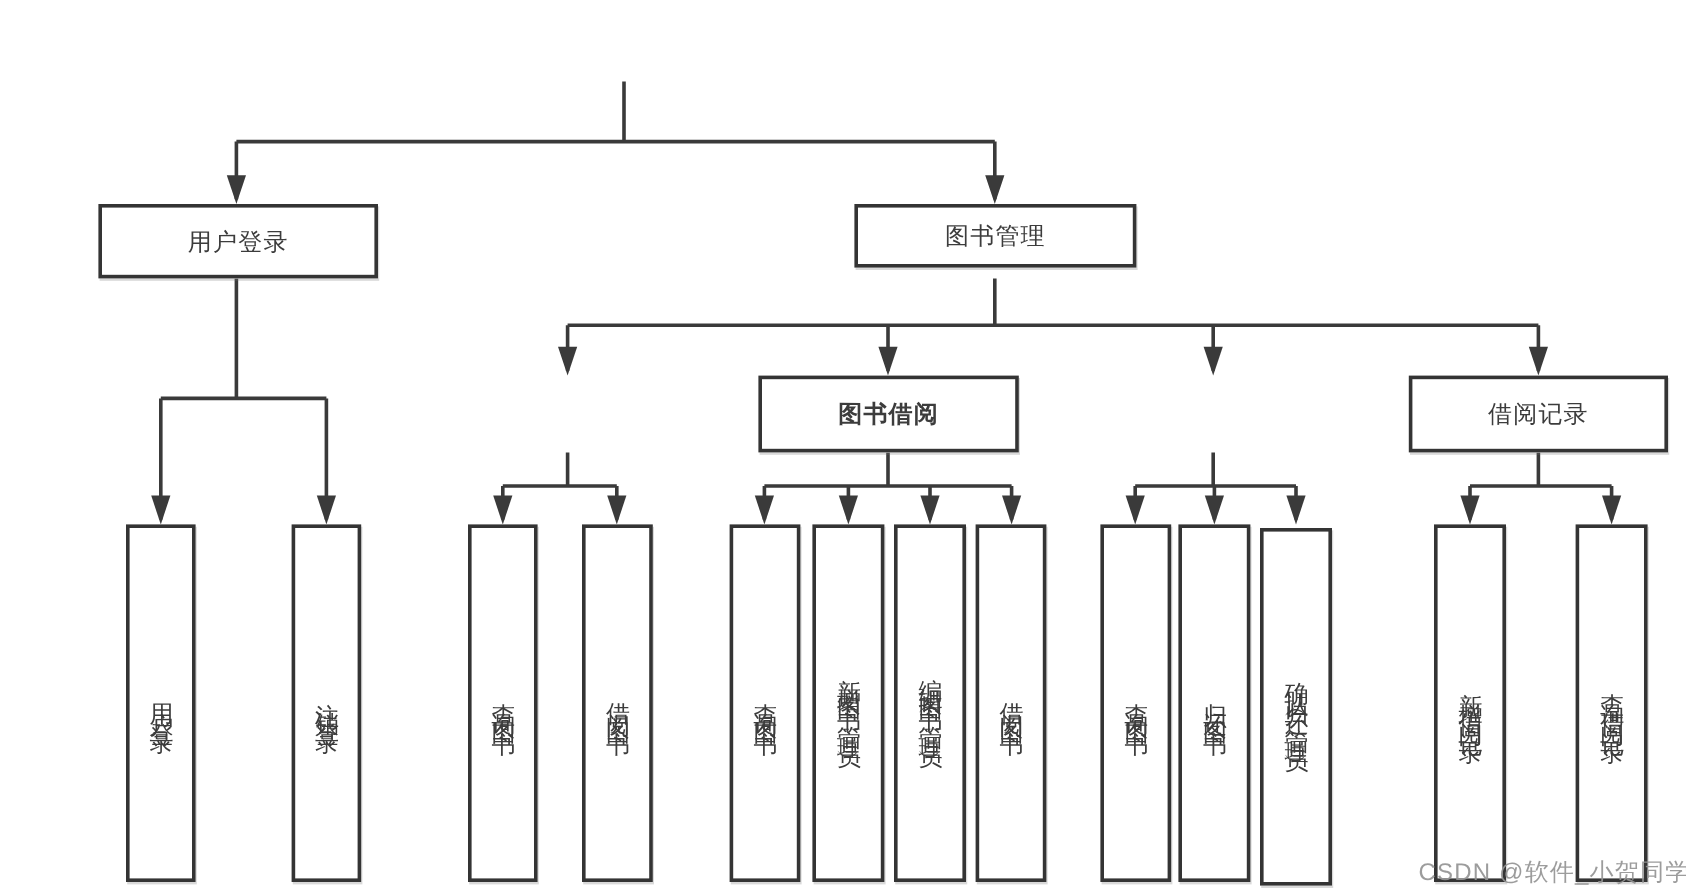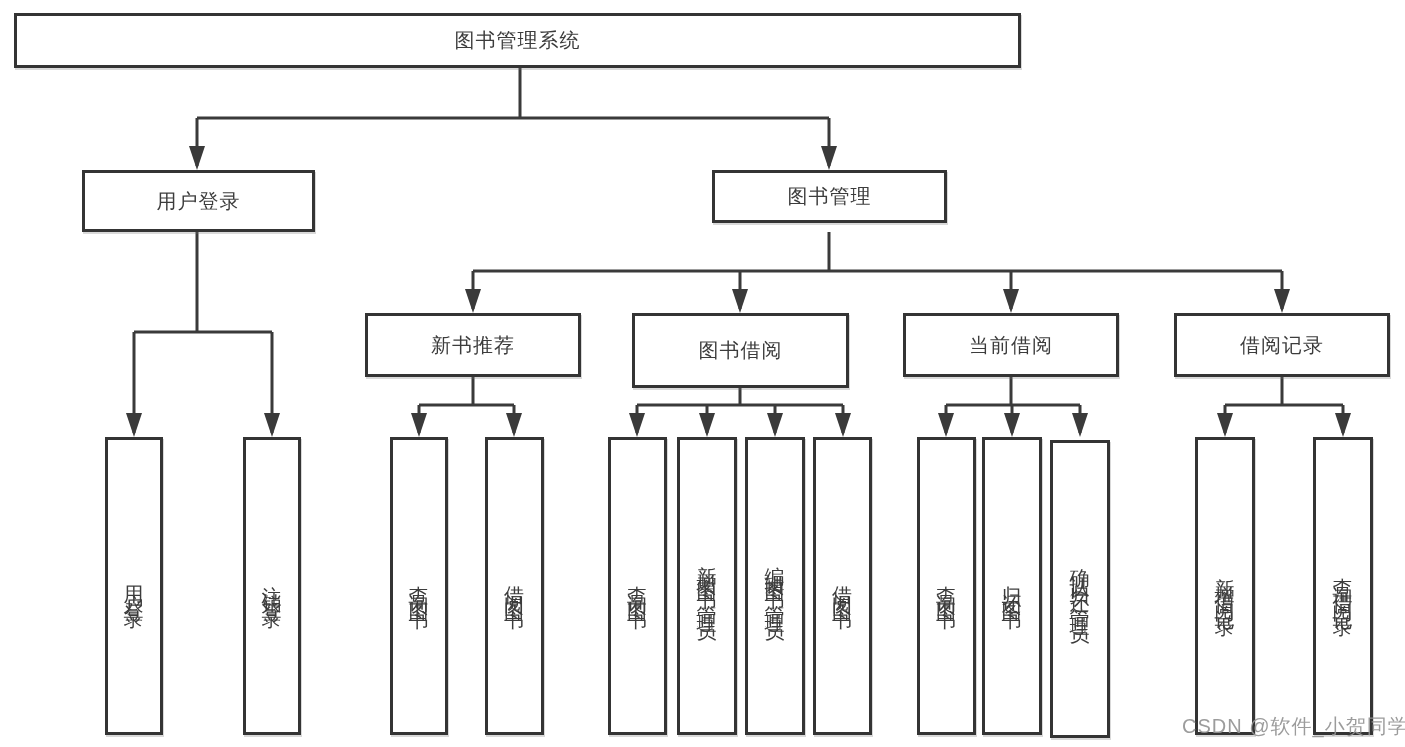--- a/index.html
+++ b/index.html
@@ -87,28 +87,25 @@
       <polygon points="775,437 767,413 783,413"></polygon>
       <polygon points="843,437 835,413 851,413"></polygon>
       <polygon points="946,437 938,413 954,413"></polygon>
       <polygon points="1012,437 1004,413 1020,413"></polygon>
       <polygon points="1080,437 1072,413 1088,413"></polygon>
       <polygon points="1225,437 1217,413 1233,413"></polygon>
       <polygon points="1343,437 1335,413 1351,413"></polygon>
     </g>
   </svg>
 
-  <div class="node h" style="left:14px; top:13px; width:1007px; height:55px;">图书管理系统</div>
 
   <div class="node h" style="left:82px; top:170px; width:233px; height:62px;">用户登录</div>
   <div class="node h" style="left:712px; top:170px; width:235px; height:53px;">图书管理</div>
 
-  <div class="node h" style="left:365px; top:313px; width:216px; height:64px;">新书推荐</div>
-  <div class="node h" style="left:632px; top:313px; width:217px; height:75px;">图书借阅</div>
-  <div class="node h" style="left:903px; top:313px; width:216px; height:64px;">当前借阅</div>
+  <div class="node h" style="left:632px; top:313px; width:217px; height:64px;font-weight:bold;">图书借阅</div>
   <div class="node h" style="left:1174px; top:313px; width:216px; height:64px;">借阅记录</div>
 
   <div class="node v" style="left:105px; top:437px; width:58px; height:298px;">
     <span>用户登录</span>
   </div>
   <div class="node v" style="left:243px; top:437px; width:58px; height:298px;">
     <span>注销登录</span>
   </div>
 
   <div class="node v" style="left:390px; top:437px; width:58px; height:298px;">

